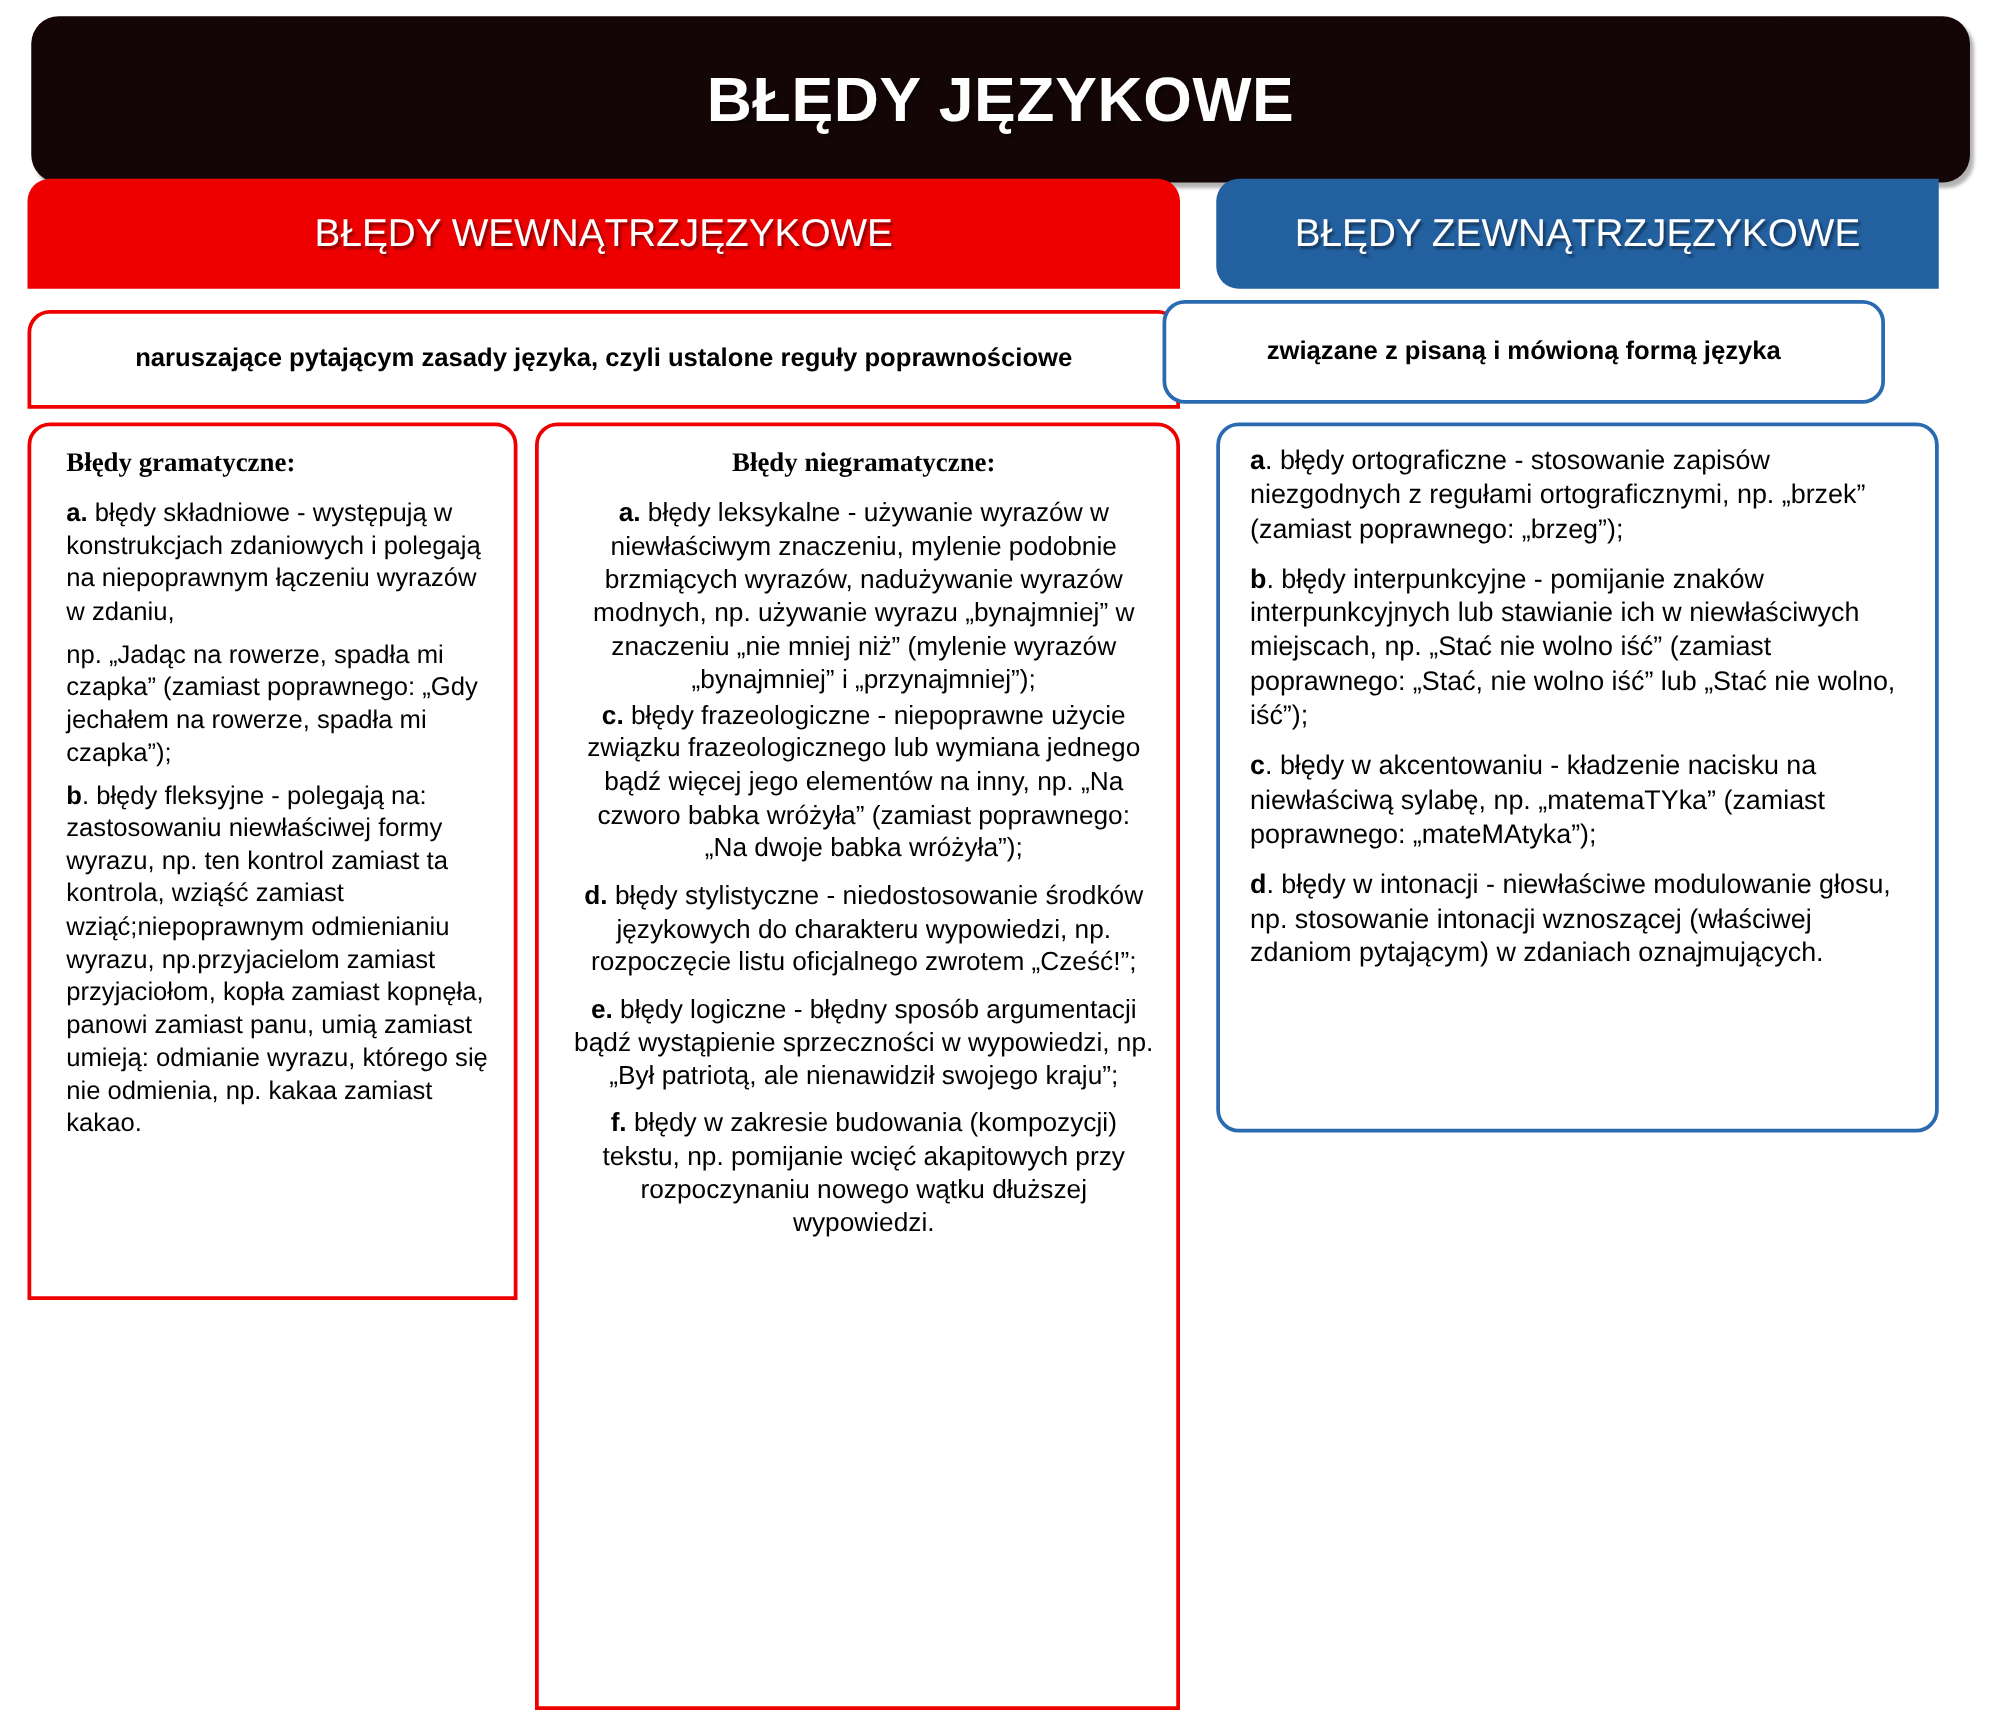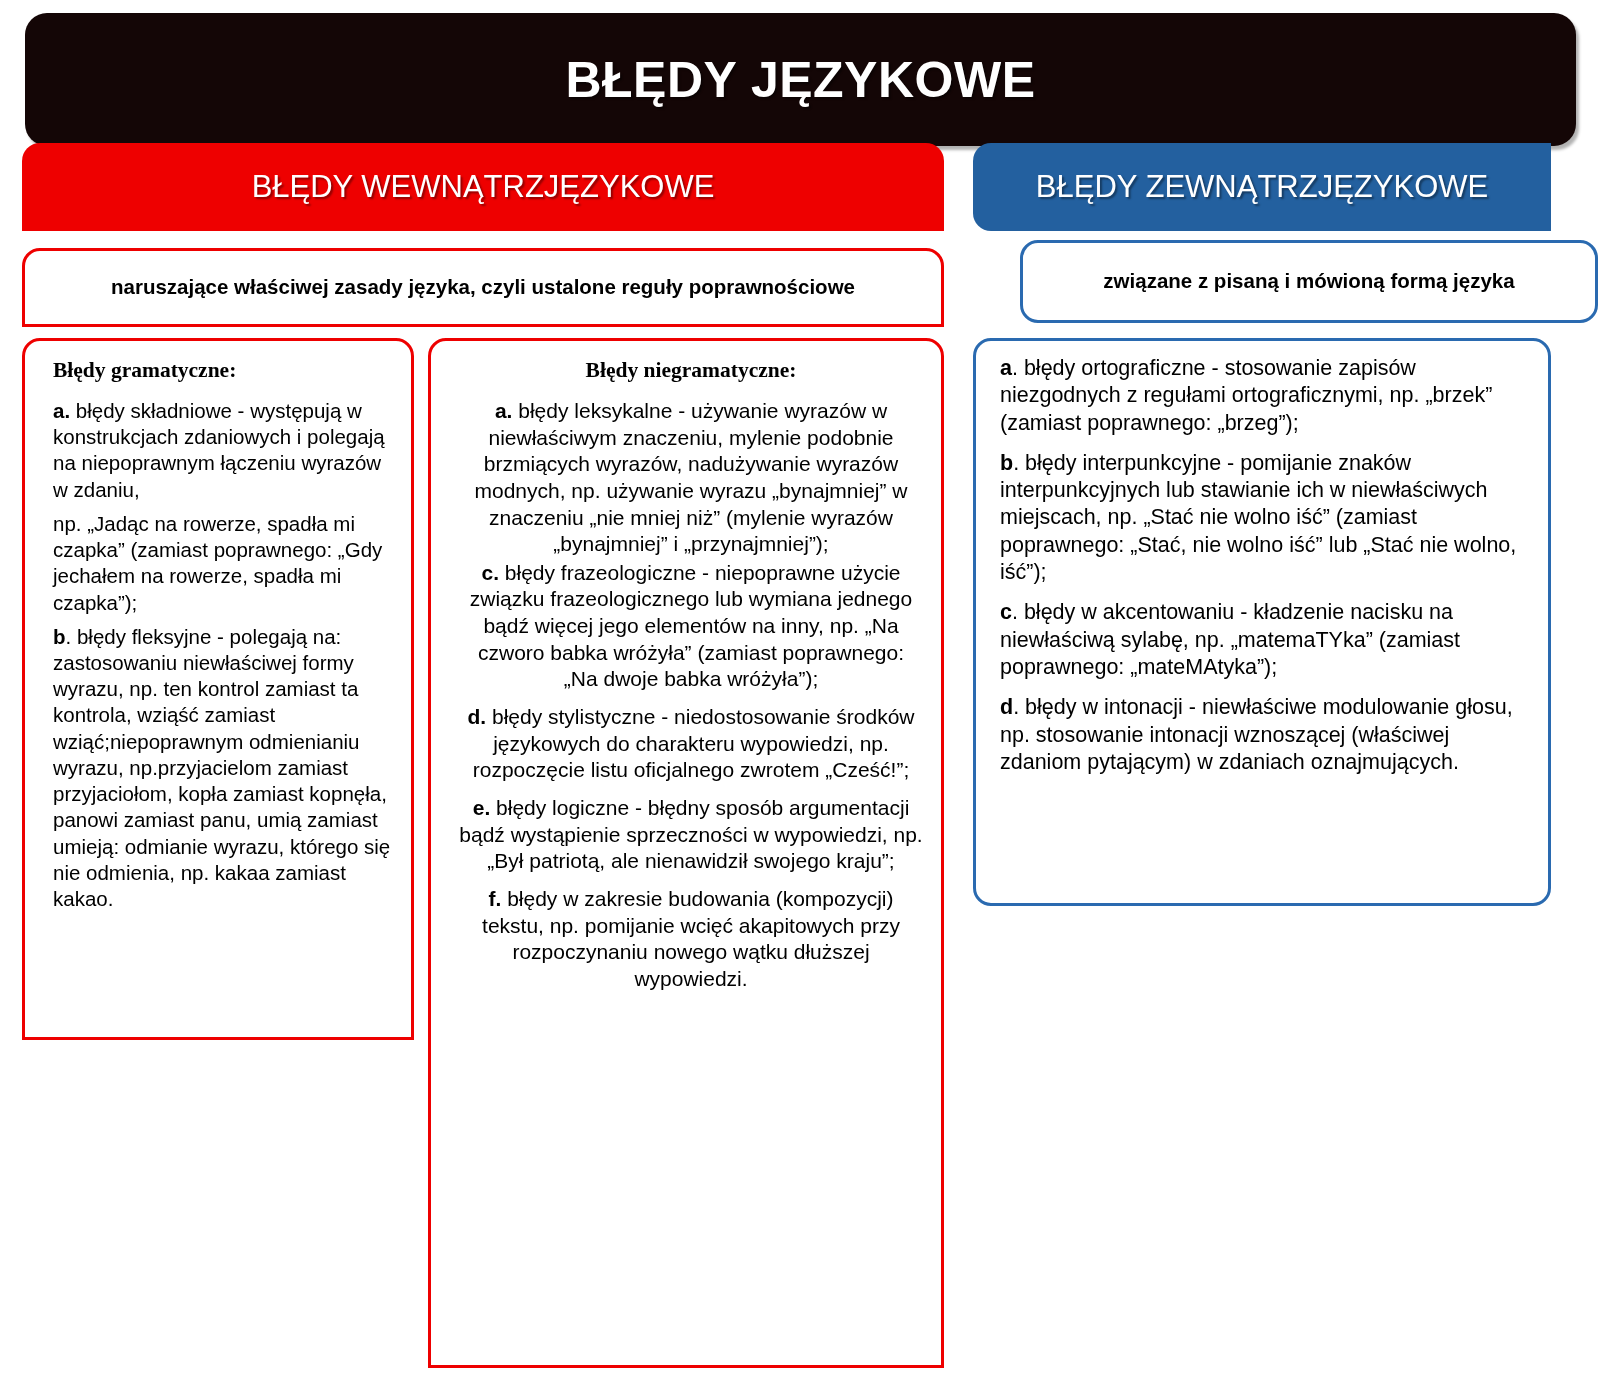--- a/index.html
+++ b/index.html
@@ -90,21 +90,21 @@
   }
   .caption-left {
     left: 22px;
     top: 248px;
     width: 922px;
     height: 79px;
     border: 3px solid #ee0000;
     border-radius: 18px 18px 0 0;
   }
   .caption-right {
-    left: 1020px;
+    left: 930px;
     top: 240px;
     width: 578px;
     height: 83px;
     border: 3px solid #2a6ab0;
     border-radius: 18px 18px 18px 18px;
   }
 
   
   .content-box {
     position: absolute;
@@ -167,21 +167,21 @@
 
 <div class="title-bar">
   <span class="title-text">BŁĘDY JĘZYKOWE</span>
 </div>
 
 <div class="banner banner-left">
   <span class="banner-text">BŁĘDY WEWNĄTRZJĘZYKOWE</span>
 </div>
 
 <div class="caption-box caption-left">
-  <span class="caption-text">naruszające właściwej zasady języka, czyli ustalone reguły poprawnościowe</span>
+  <span class="caption-text">naruszające pytającym zasady języka, czyli ustalone reguły poprawnościowe</span>
 </div>
 
 <div class="content-box box-gram">
   <div class="box-heading">Błędy gramatyczne:</div>
 
   <p class="item">
     <span class="marker">a.</span><span> błędy składniowe - występują w konstrukcjach zdaniowych i polegają na niepoprawnym łączeniu wyrazów w zdaniu,</span>
   </p>
   <p class="item">
     <span class="marker"></span><span>np. „Jadąc na rowerze, spadła mi czapka” (zamiast poprawnego: „Gdy jechałem na rowerze, spadła mi czapka”);</span>

